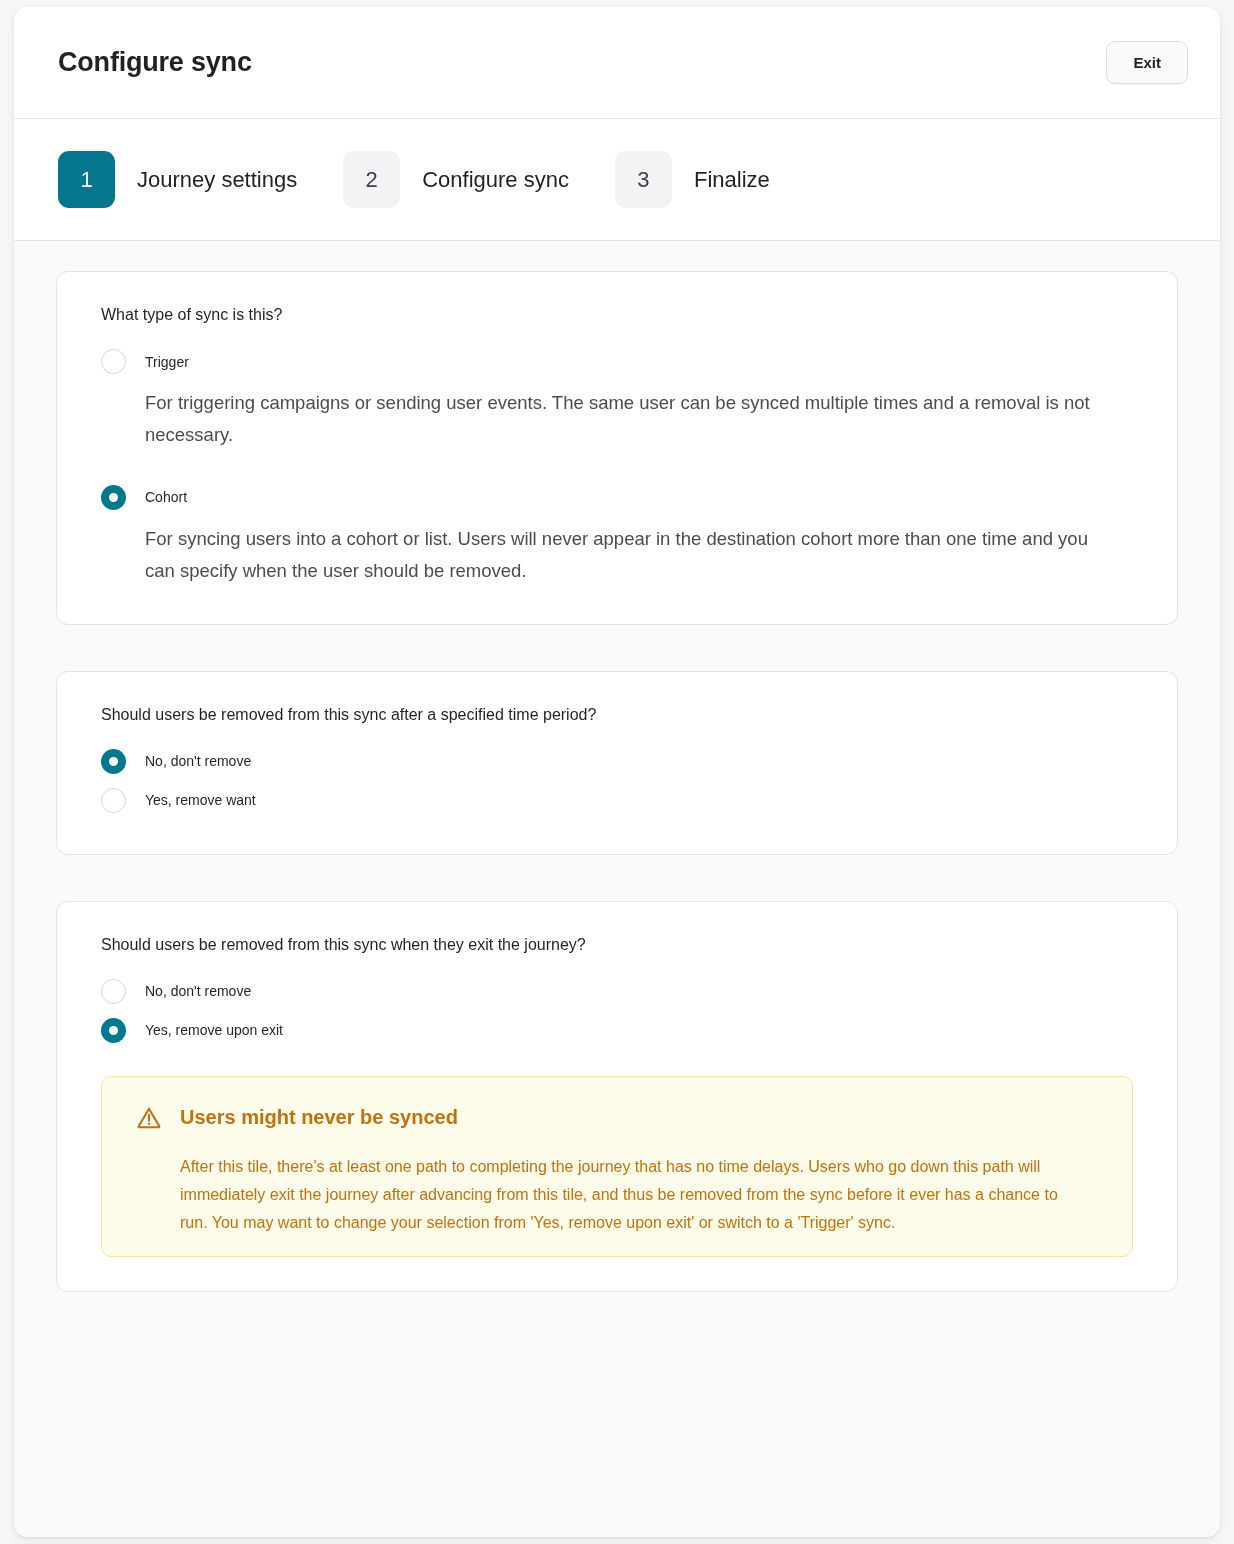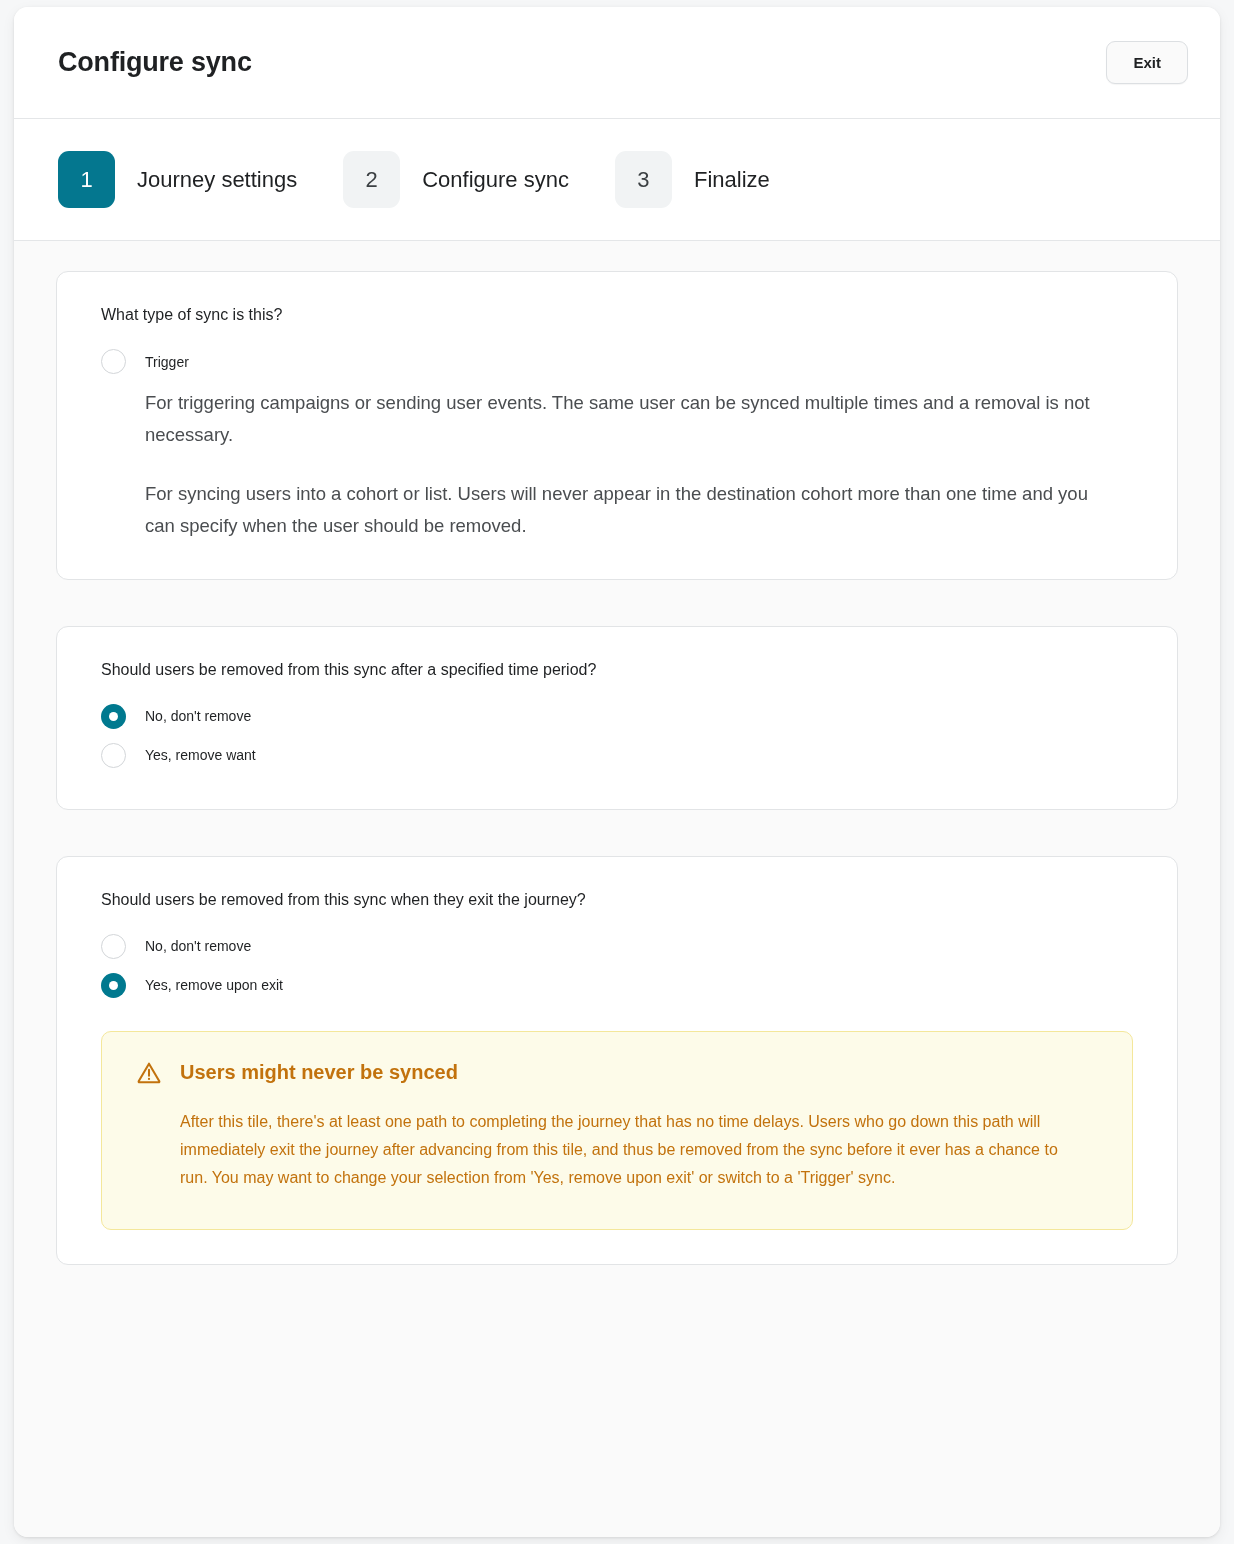--- a/index.html
+++ b/index.html
@@ -162,21 +162,21 @@
     max-width: 975px;
   }
   .radio-desc.last { margin-bottom: 2px; }
 
   
   .alert {
     margin-top: 26px;
     background: #fdfbe9;
     border: 1px solid #f4e79b;
     border-radius: 10px;
-    padding: 28px 34px 36px 34px;
+    padding: 28px 34px 18px 34px;
   }
   .alert-head {
     display: flex;
     align-items: center;
   }
   .alert-icon {
     width: 26px;
     height: 26px;
     flex: 0 0 auto;
     display: block;
@@ -224,20 +224,24 @@
 
     <div class="card">
       <div class="card-question">What type of sync is this?</div>
 
       <div class="radio-row">
         <span class="radio"></span>
         <span class="radio-label">Trigger</span>
       </div>
       <div class="radio-desc">For triggering campaigns or sending user events. The same user can be synced multiple times and a removal is not necessary.</div>
 
+      <div class="radio-row">
+        <span class="radio checked"></span>
+        <span class="radio-label">Cohort</span>
+      </div>
       <div class="radio-desc last">For syncing users into a cohort or list. Users will never appear in the destination cohort more than one time and you can specify when the user should be removed.</div>
     </div>
 
     <div class="card">
       <div class="card-question">Should users be removed from this sync after a specified time period?</div>
 
       <div class="radio-row">
         <span class="radio checked"></span>
         <span class="radio-label">No, don't remove</span>
       </div>

